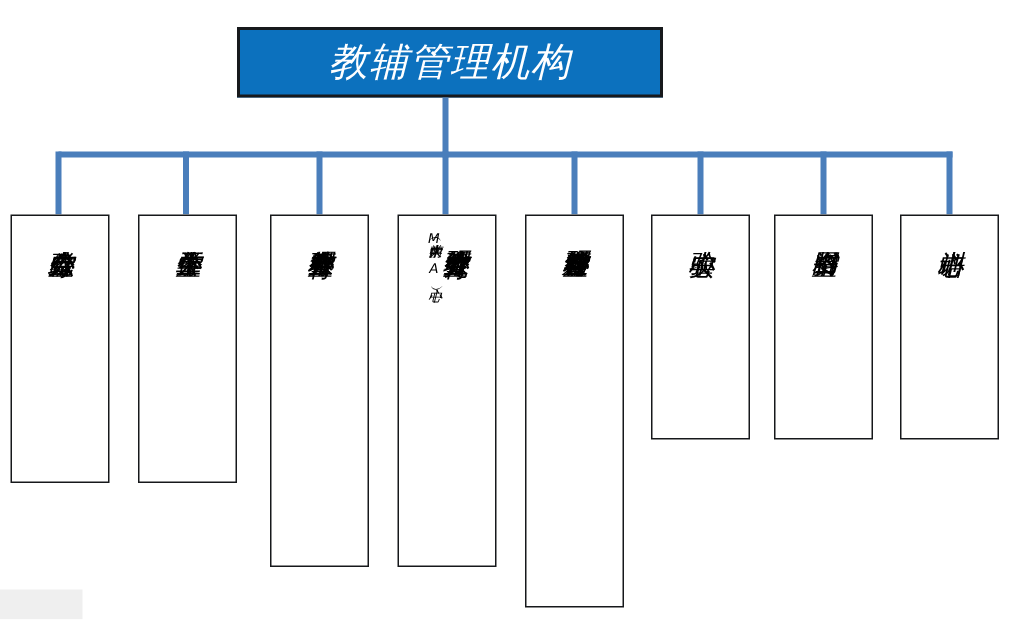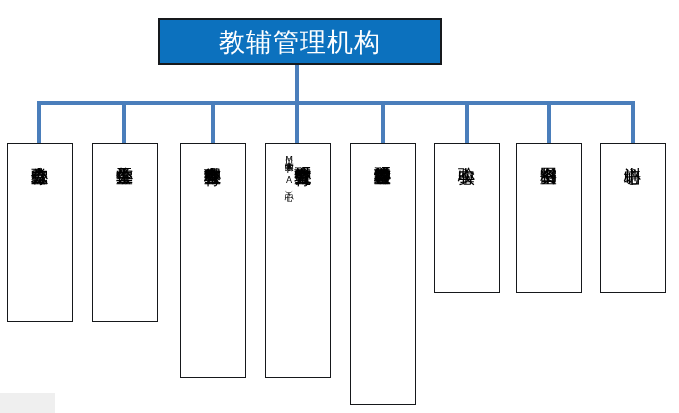--- a/index.html
+++ b/index.html
@@ -10,20 +10,21 @@
   }
   body {
     font-family: "DejaVu Sans", "Liberation Sans", sans-serif;
   }
   #canvas {
     position: relative;
     width: 679px;
     height: 413px;
     background: #ffffff;
     overflow: hidden;
+    font-style: italic;
   }
 
   
   .root-box {
     position: absolute;
     left: 158px;
     top: 18px;
     width: 284px;
     height: 47px;
     background: #0C71BE;

